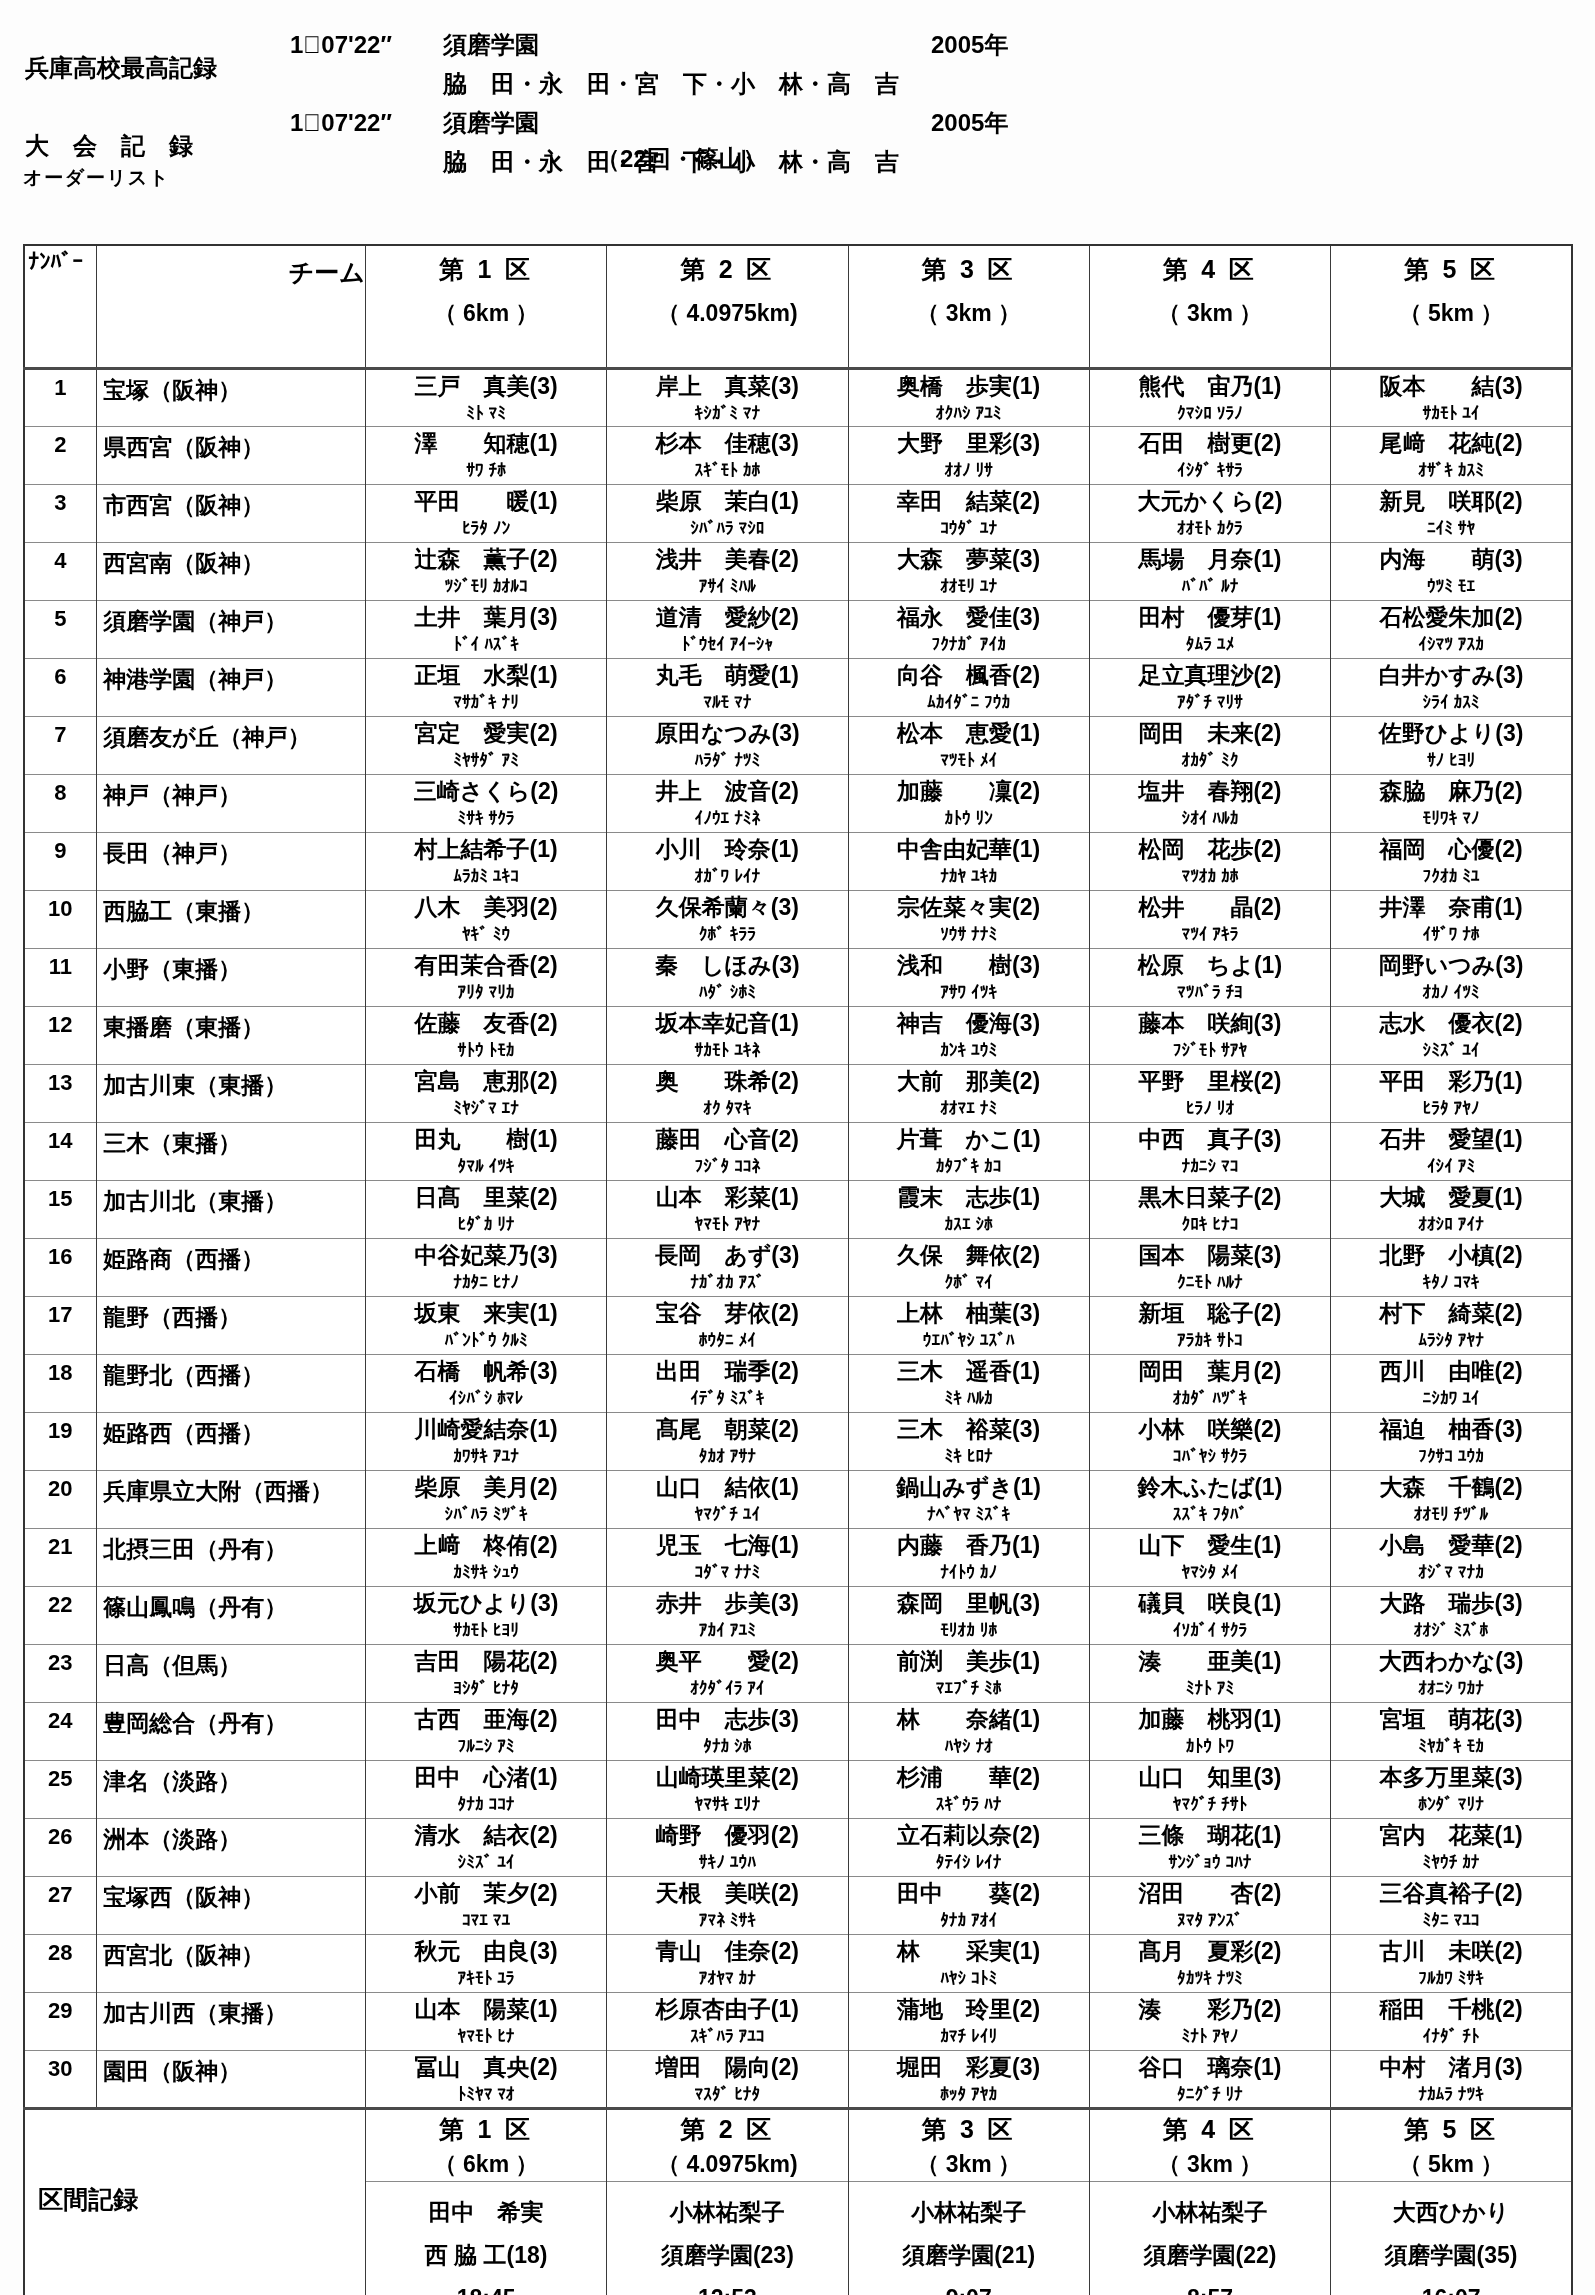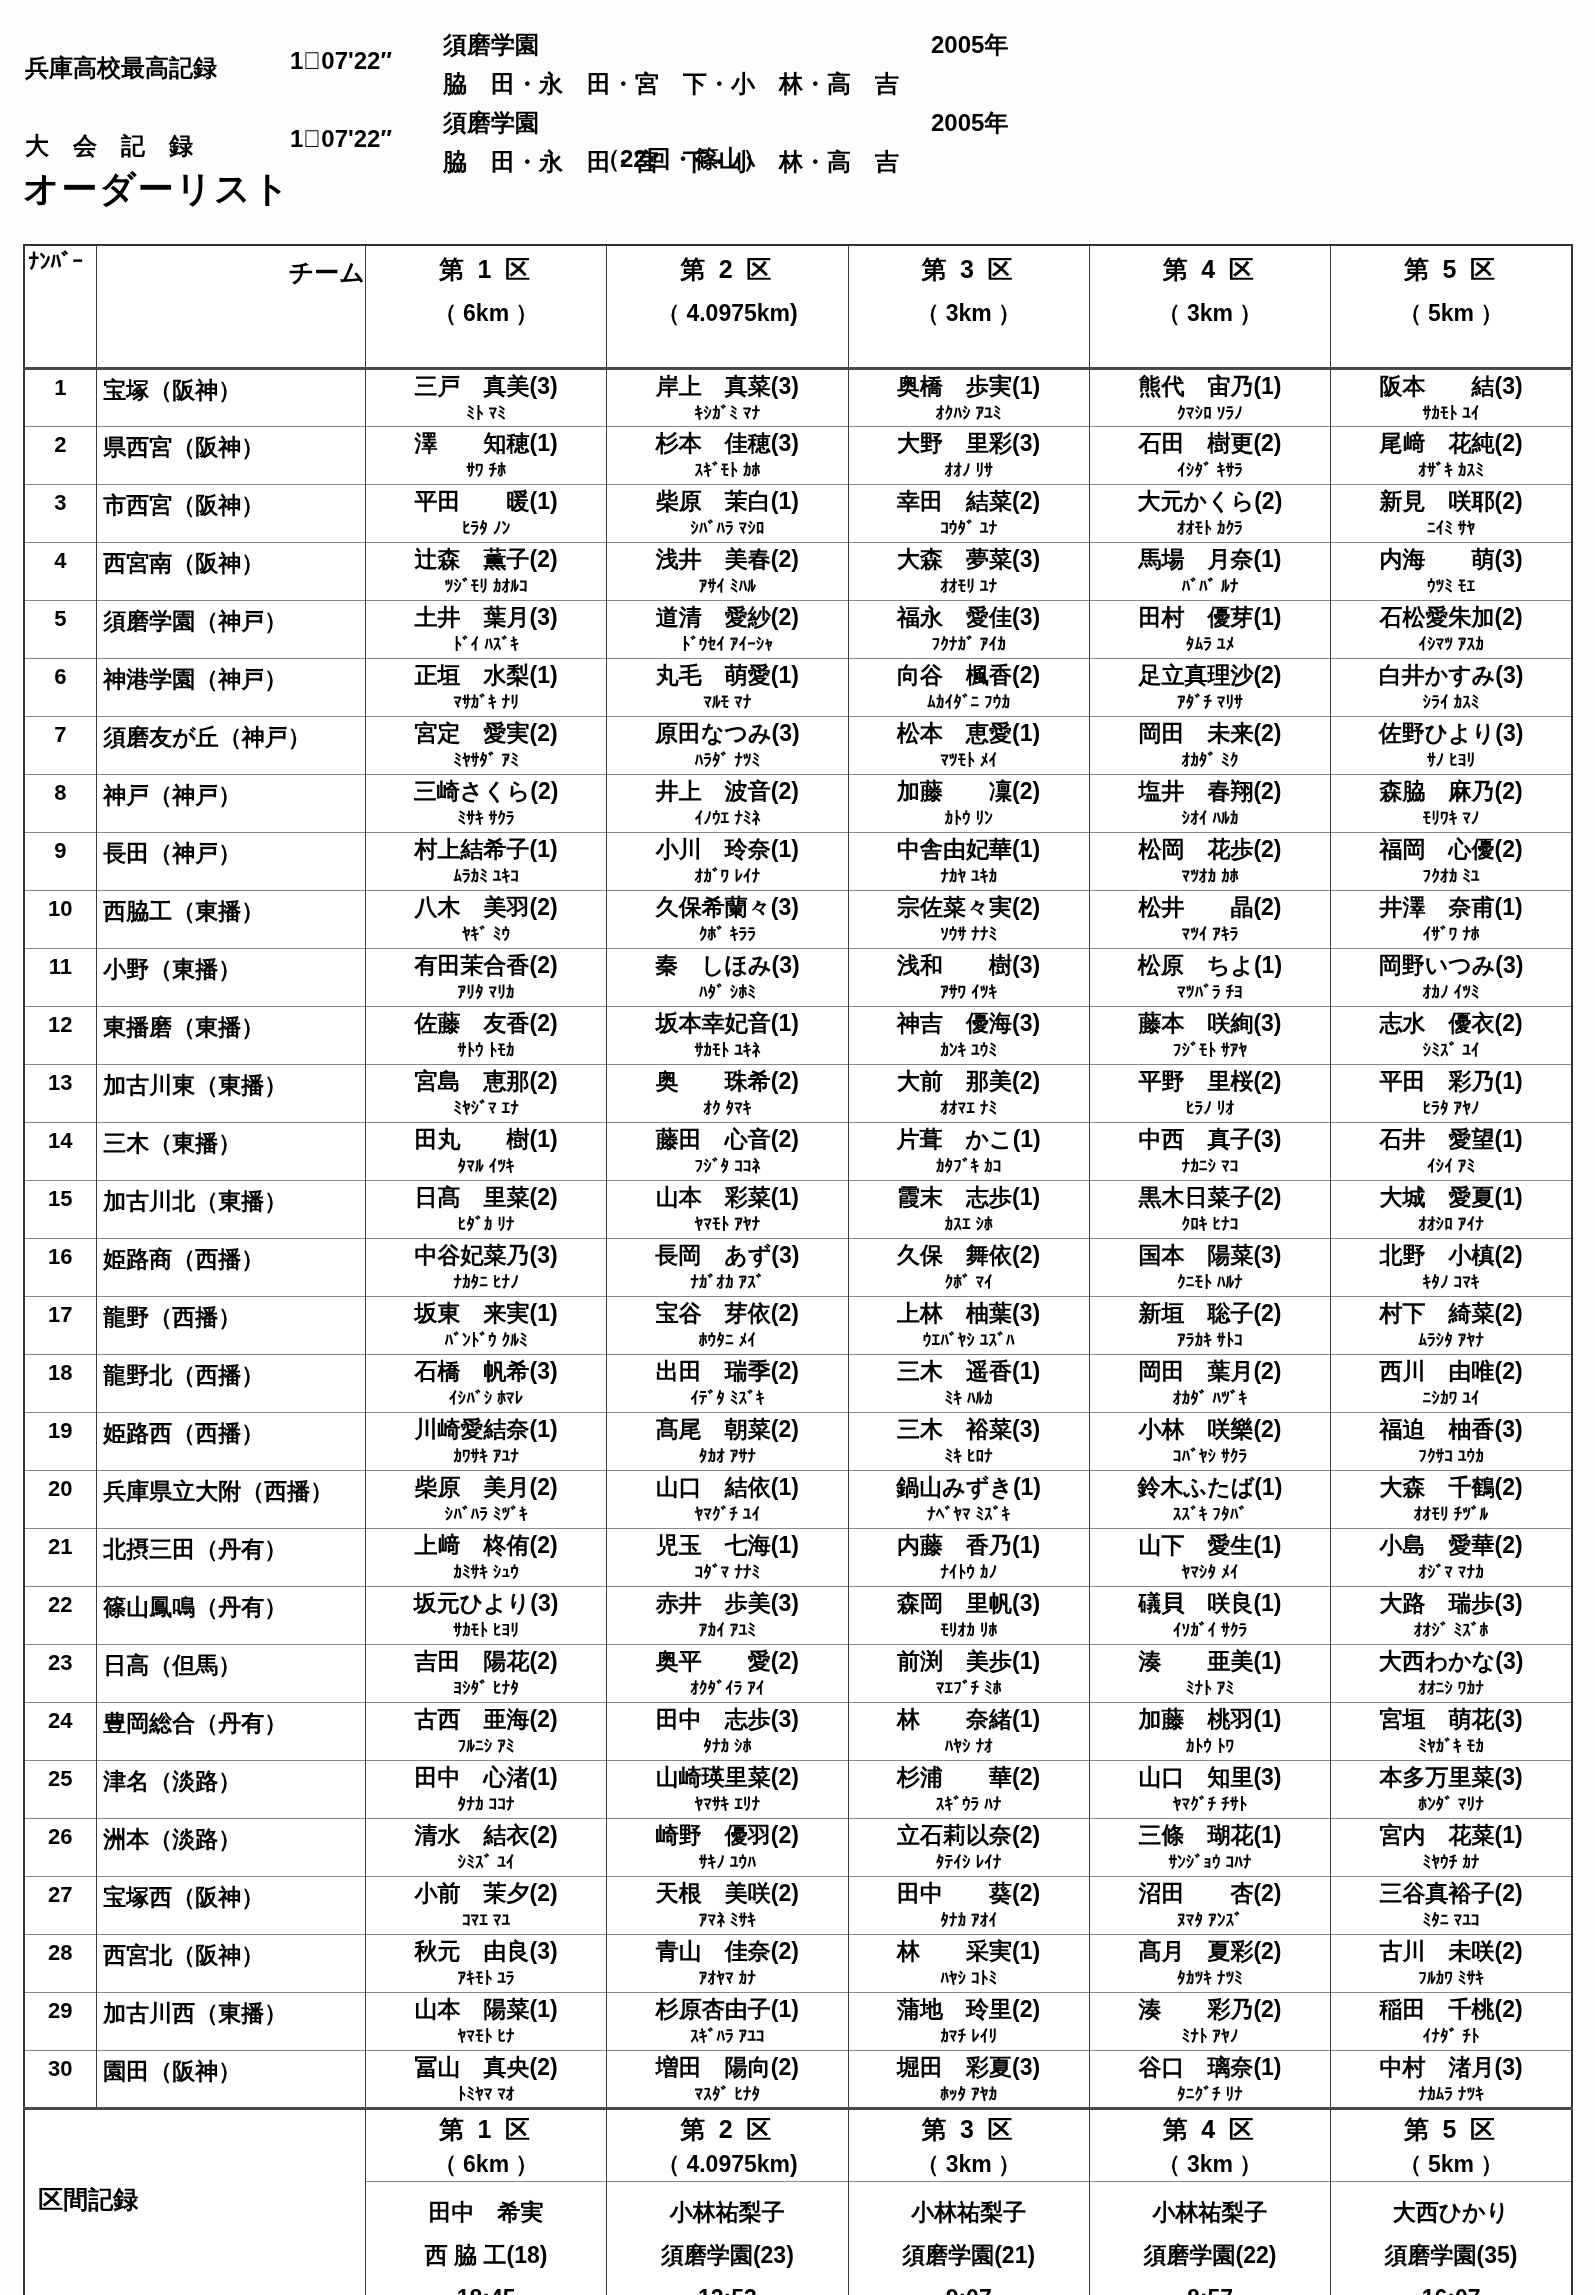--- a/index.html
+++ b/index.html
@@ -5,27 +5,27 @@
   html,body { margin:0; padding:0; background:#e8e8e8; }
   .page {
     position:relative; width:1595px; height:2295px; background:#fdfdfd;
     font-family:"Liberation Sans","DejaVu Sans",sans-serif; color:#000;
     margin:0 auto; overflow:hidden;
   }
   
   .top-info { position:absolute; top:25px; left:25px; width:1538px; font-weight:bold; font-size:24px; }
   .info-row { display:flex; height:39px; line-height:39px; white-space:pre; }
   .c-label { width:265px; flex:none;margin-top:23px; }
-  .c-time  { width:153px; flex:none;margin-top:16px; }
+  .c-time  { width:153px; flex:none; }
   .c-holder{ width:153px; flex:none; }
   .c-note  { width:335px; flex:none;margin-top:36px; }
   .c-year  { flex:none; }
   .c-members { flex:none; }
   
-  .page-title { position:absolute; top:165px; left:23px; font-size:36px; font-weight:bold; letter-spacing:1.7px;text-align:center; }
+  .page-title { position:absolute; top:165px; left:23px; font-size:19px; font-weight:bold; letter-spacing:1.7px;text-align:center; }
   
   table.order { position:absolute; top:244px; left:23px; width:1550px; border-collapse:collapse; table-layout:fixed; background:#fff; }
   table.order { border:2.5px solid #333; }
   col.c-num  { width:72px; }
   col.c-team { width:269px; }
   col.c-leg  { width:241px; }
   th, td { border-left:1.7px solid #3a3a3a; padding:0; vertical-align:top; }
   thead th { border-bottom:3.3px solid #4a4a4a; height:111px; font-weight:bold; }
   .hd-num { font-size:22px; text-align:left; padding:3.3px 0 0 3.3px; font-weight:bold; }
   .hd-team { font-size:25px; text-align:right; padding-top:10px; }

